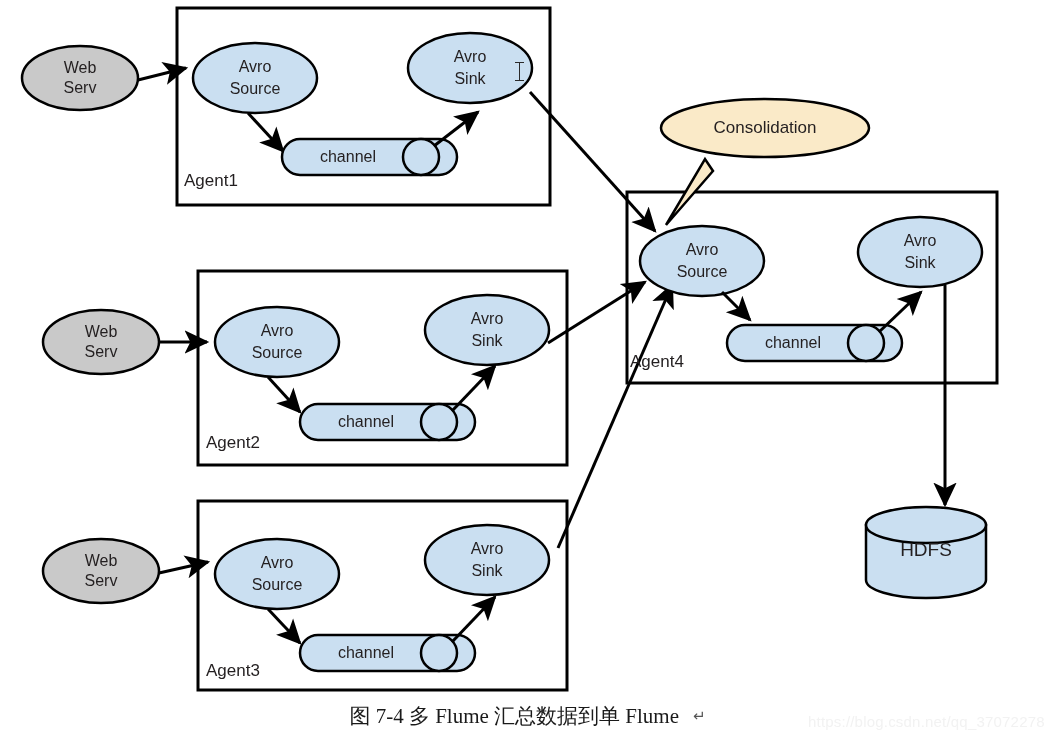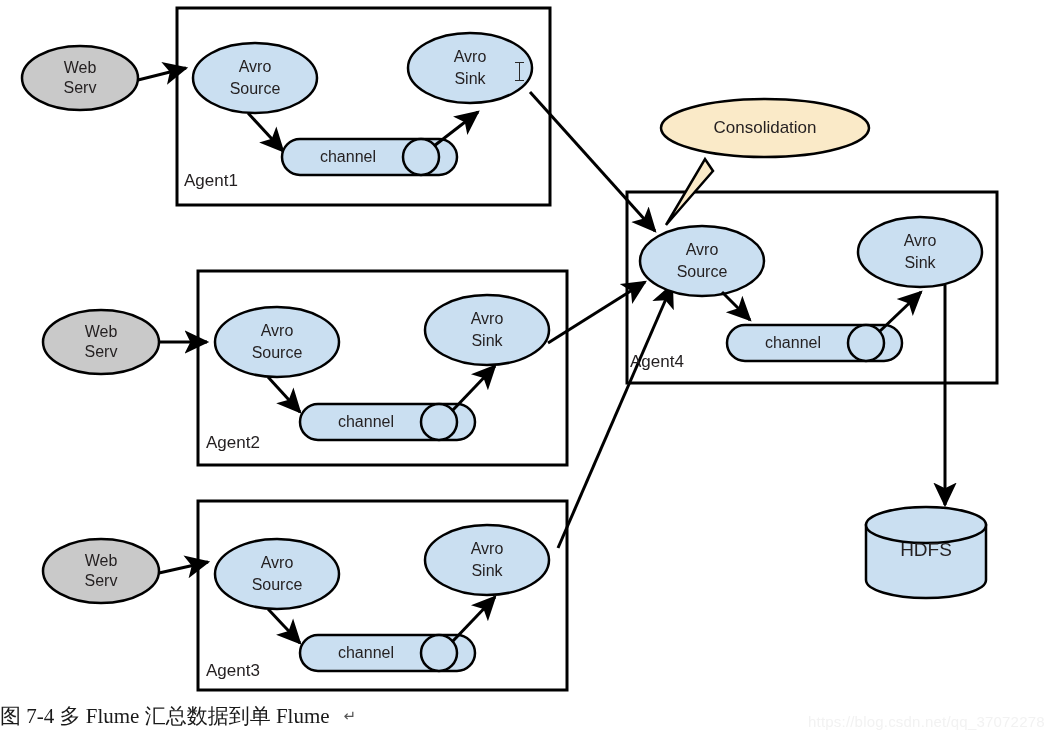--- a/index.html
+++ b/index.html
@@ -54,21 +54,21 @@
   .hdfs-label {
     font-size: 19px;
     text-anchor: middle;
     dominant-baseline: middle;
   }
   .caption-text {
     position: absolute;
     left: 0;
     top: 702px;
     width: 1055px;
-    text-align: left;
+    text-align: center;
     font-family: "Liberation Serif", "DejaVu Serif", serif;
     font-size: 21px;
     color: #1a1a1a;
     white-space: pre;
   }
   .caption-mark {
     font-family: "Liberation Sans", "DejaVu Sans", sans-serif;
     font-size: 15px;
     color: #555;
     margin-left: 14px;

